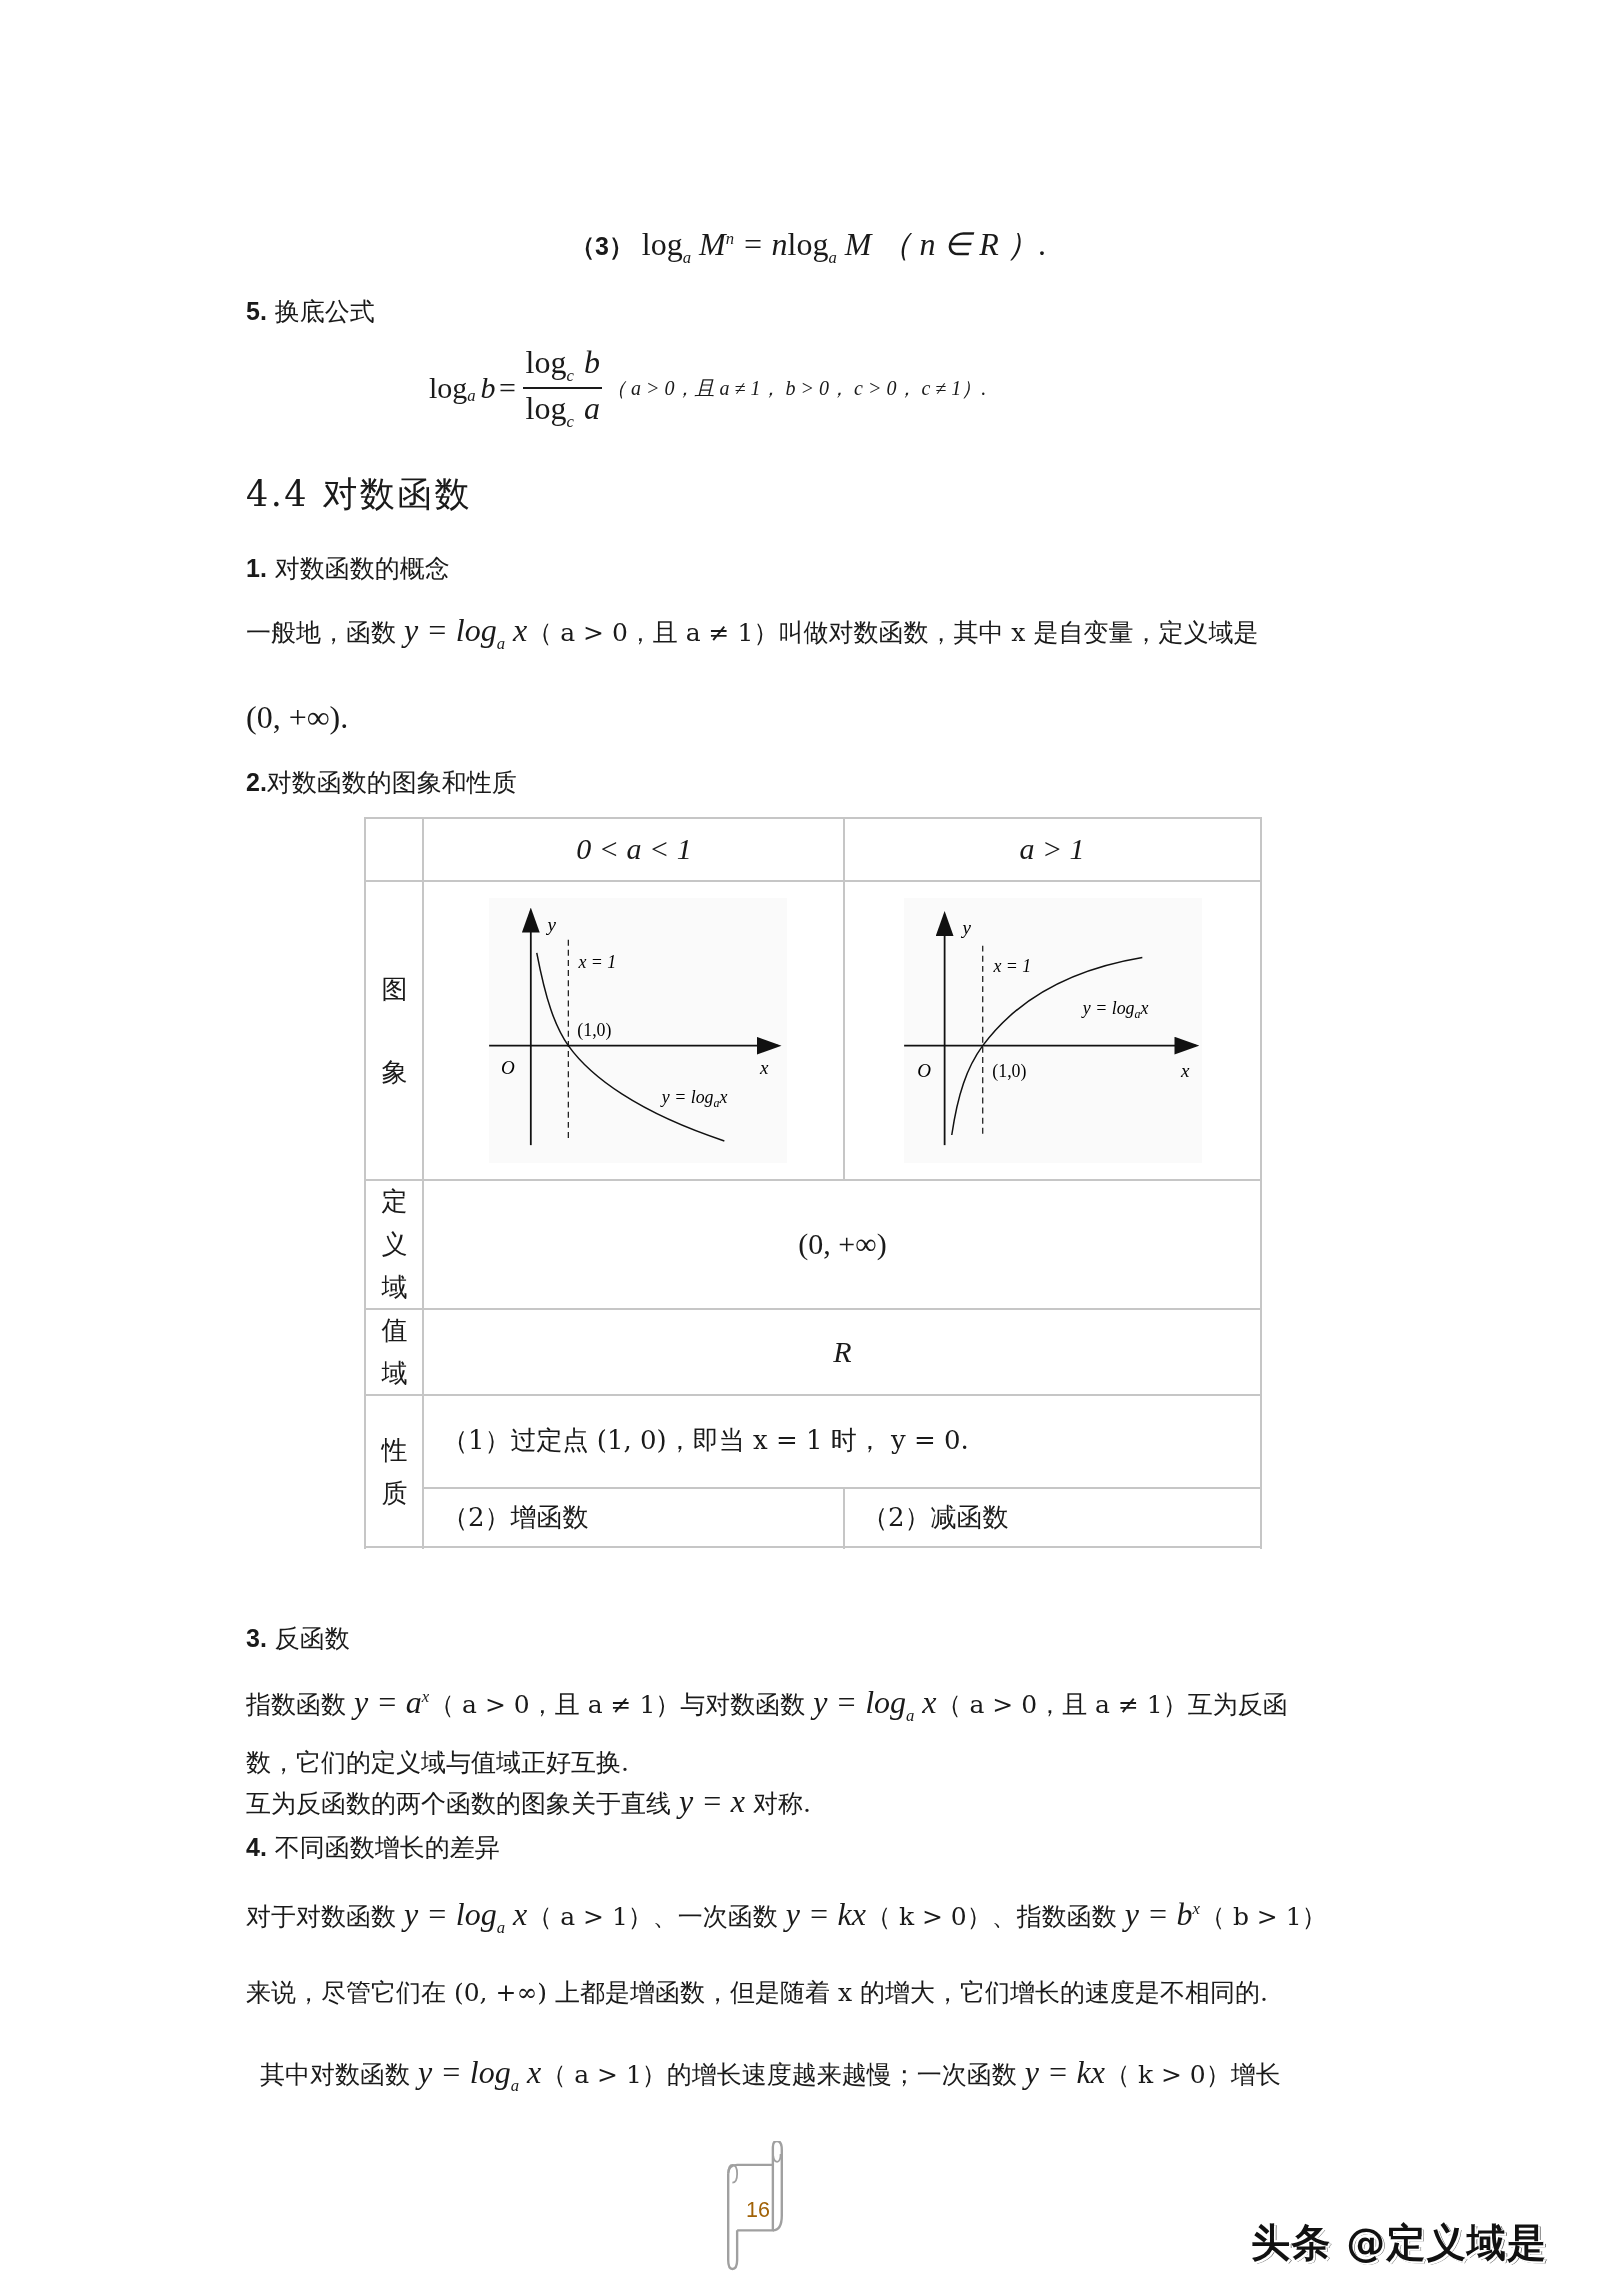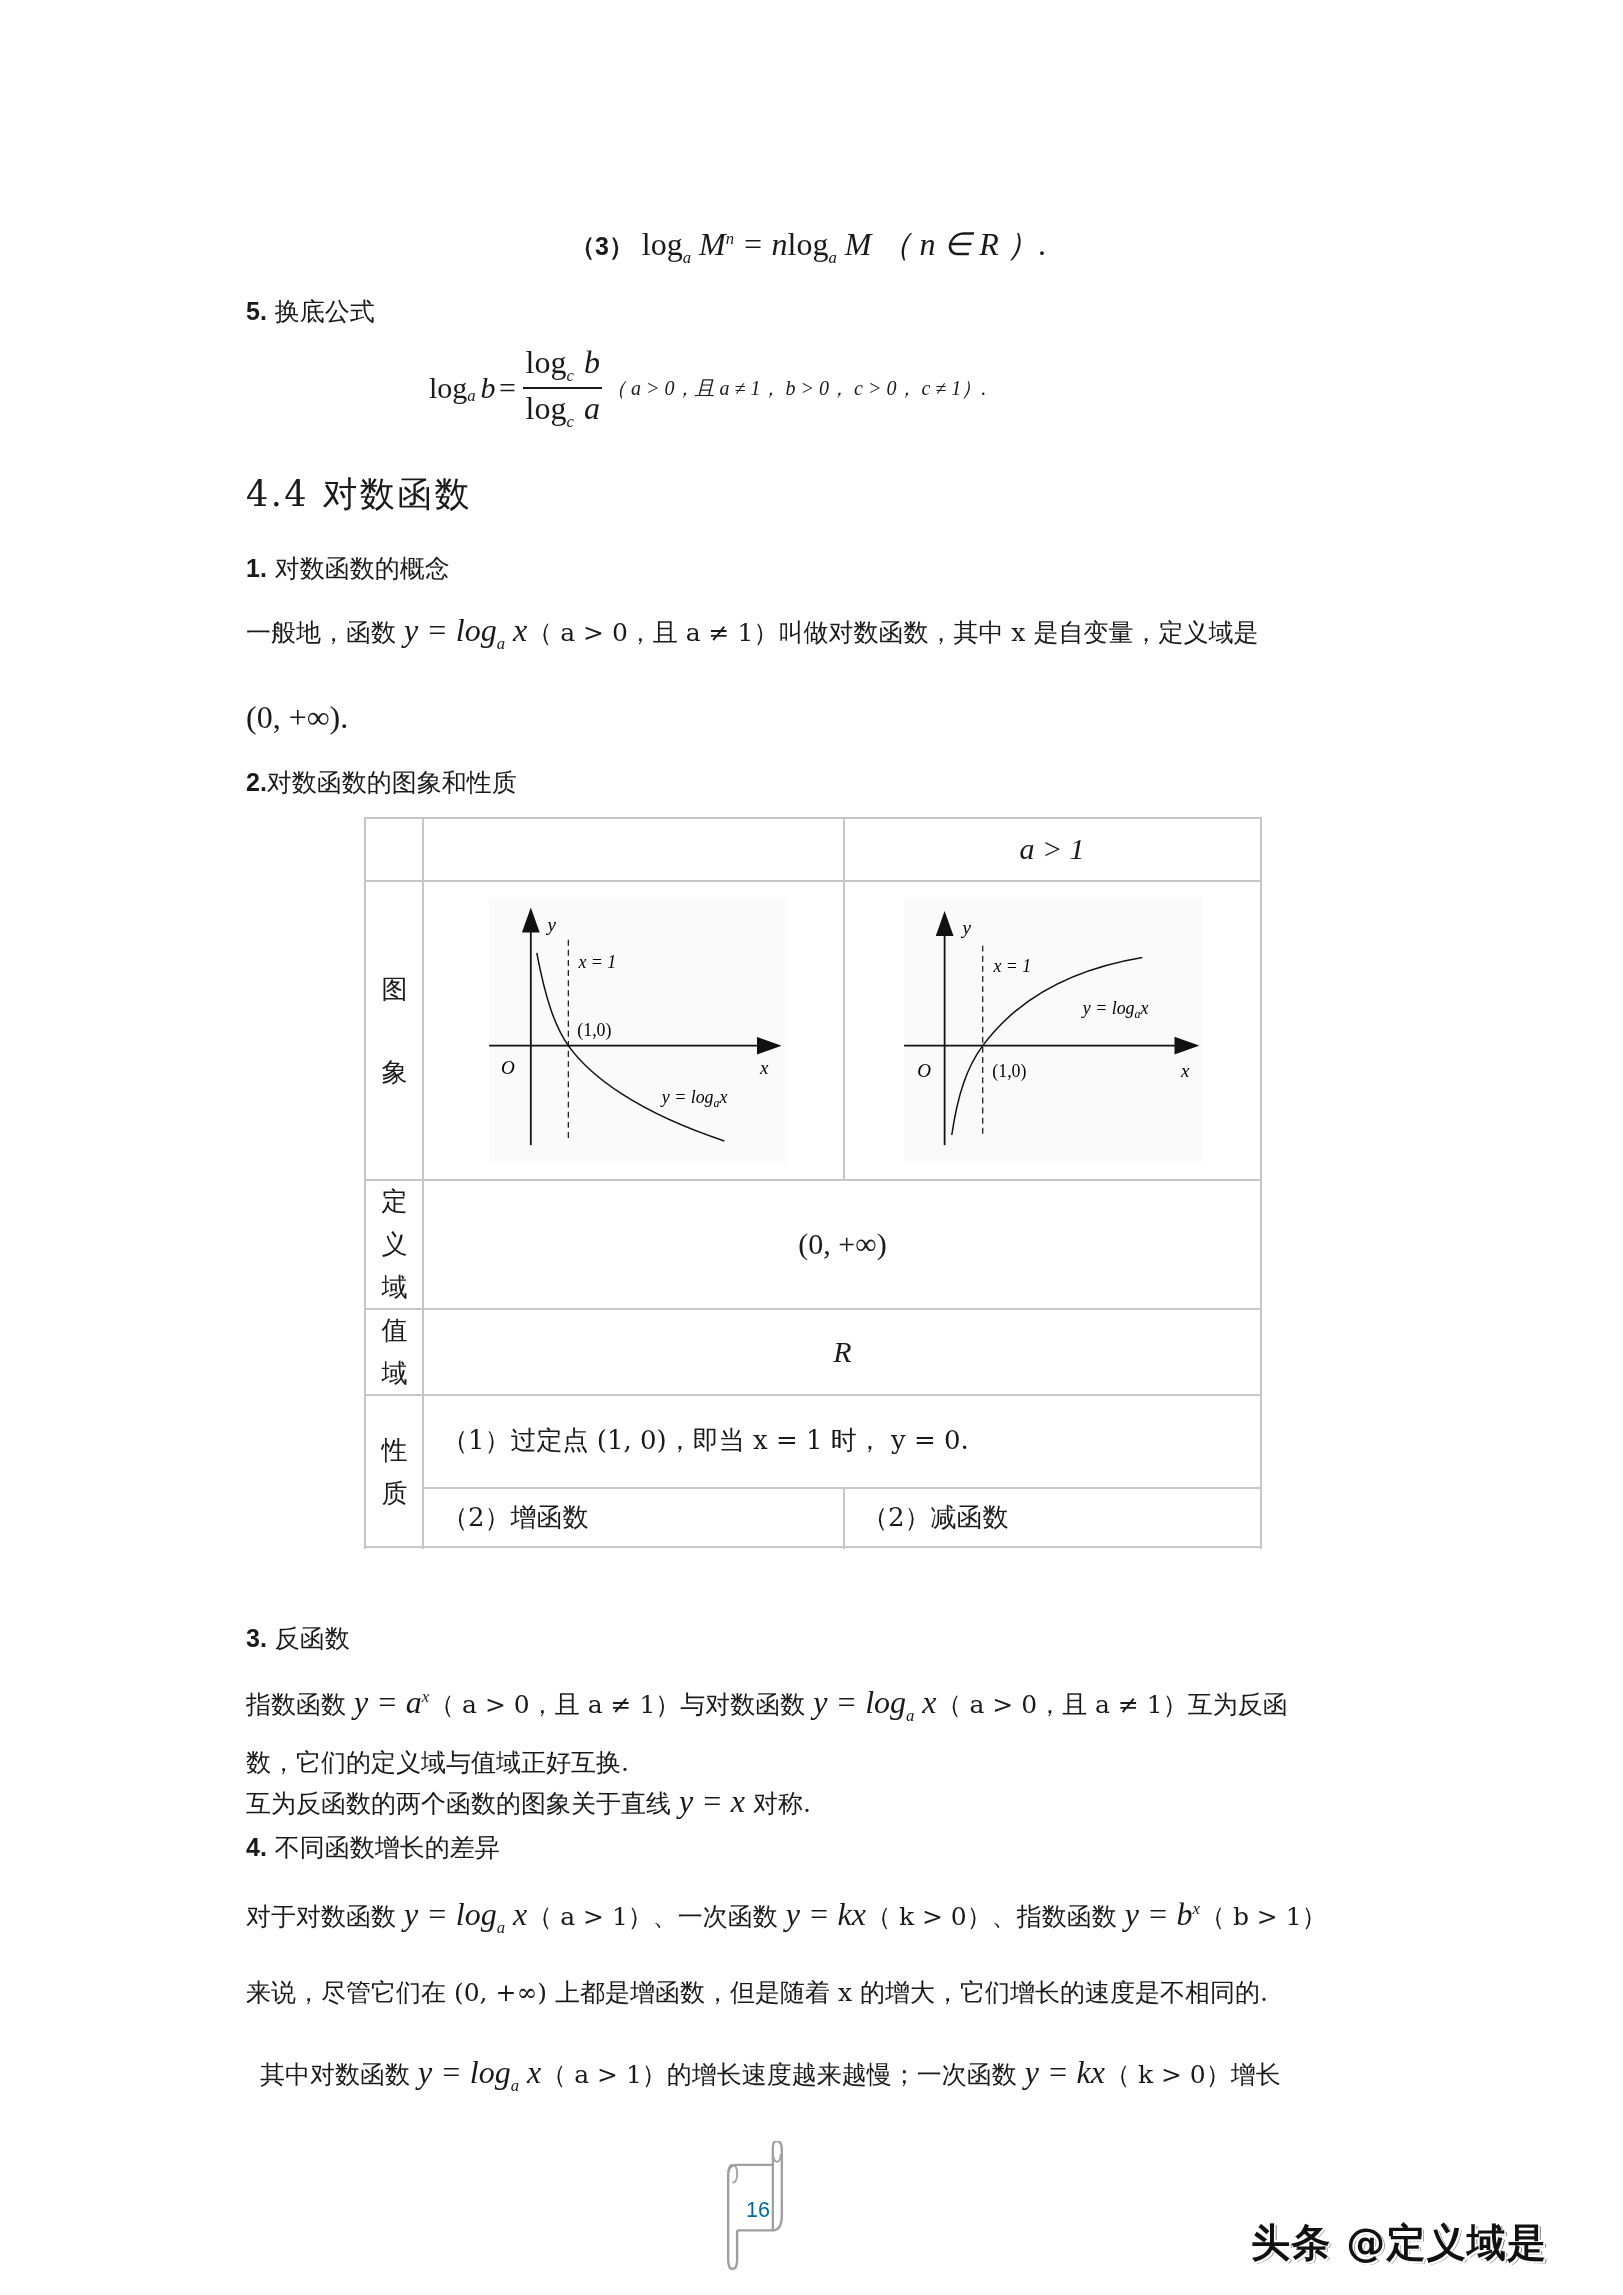--- a/index.html
+++ b/index.html
@@ -81,20 +81,21 @@
   <div class="hl" style="left:0; top:577px; width:898px;"></div>
   <div class="hl" style="left:58px; top:670px; width:840px;"></div>
   <div class="hl" style="left:0; top:729px; width:898px;"></div>
 
   <div class="vl" style="left:0; top:0; height:732px;"></div>
   <div class="vl" style="left:58px; top:0; height:732px;"></div>
   <div class="vl" style="left:479px; top:0; height:363px;"></div>
   <div class="vl" style="left:479px; top:670px; height:62px;"></div>
   <div class="vl" style="left:896px; top:0; height:732px;"></div>
 
+  <div class="cell mi" style="left:61px; top:2.4px; width:418px; height:60px; font-size:30px;">0 &lt; a &lt; 1</div>
   <div class="cell mi" style="left:481px; top:2.4px; width:414px; height:60px; font-size:30px;">a &gt; 1</div>
 
   <div class="cell" style="left:2.4px; top:65px; width:56px; height:297px;">
     <div class="vtext cn" style="line-height:83px;">
       <span>图</span>
       <span>象</span>
     </div>
   </div>
 
   <div class="graph" style="left:125px; top:81px; width:298px; height:265px;">
@@ -190,17 +191,17 @@
 </div>
 
 <div class="abs" style="left:722px; top:2141px; width:66px; height:131px;">
   <svg width="66" height="131" viewBox="0 0 110 220">
     <path d="M10,55 Q10,40 25,40 L85,40 L85,150 L25,150" fill="none" stroke="#a0a0a0" stroke-width="4"></path>
     <path d="M85,40 L85,10 Q85,0 92,0 Q100,0 100,15 L100,125 Q100,150 85,150" fill="none" stroke="#a0a0a0" stroke-width="4"></path>
     <path d="M85,15 Q85,35 92,35 Q98,35 98,22" fill="none" stroke="#a0a0a0" stroke-width="3"></path>
     <path d="M10,55 L10,200 Q10,215 17,215 Q25,215 25,200 L25,150" fill="none" stroke="#a0a0a0" stroke-width="4"></path>
     <path d="M10,55 Q10,40 17,40 Q25,40 25,55 Q25,70 17,70" fill="none" stroke="#a0a0a0" stroke-width="3"></path>
   </svg>
-  <div class="abs" style="left:24px; top:57px; font-family:'Liberation Sans', sans-serif; font-size:21.5px; color:#0369a1;">16</div>
+  <div class="abs" style="left:24px; top:57px; font-family:'Liberation Sans', sans-serif; font-size:21.5px; color:#a16207;">16</div>
 </div>
 
 <div class="abs watermark" style="left:1251px; top:2216px;">头条 @定义域是</div>
 
 
 </body></html>

